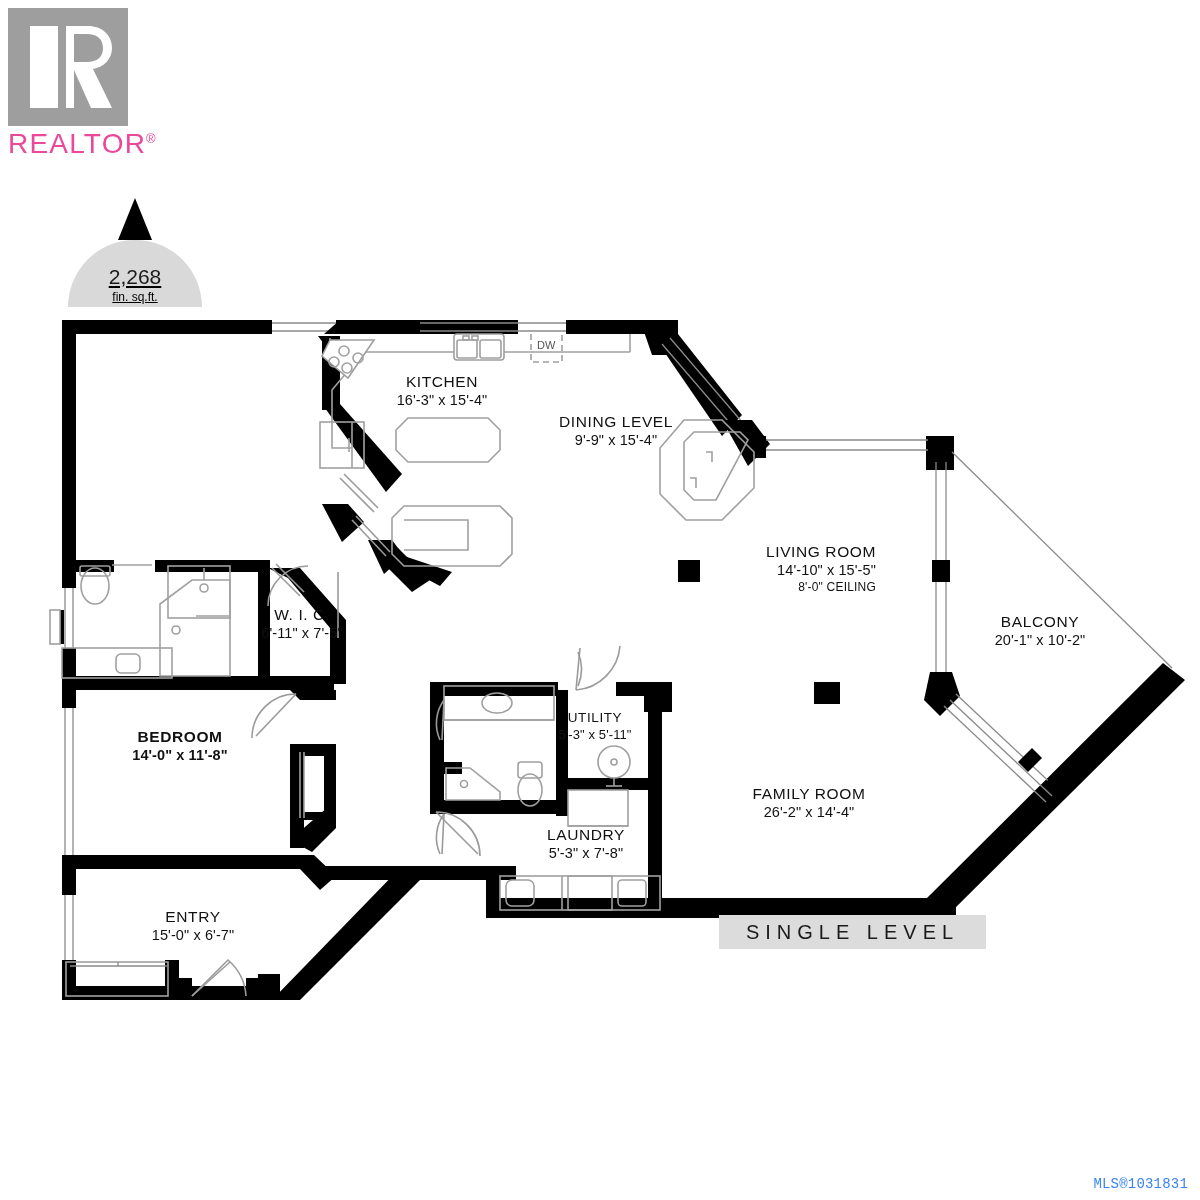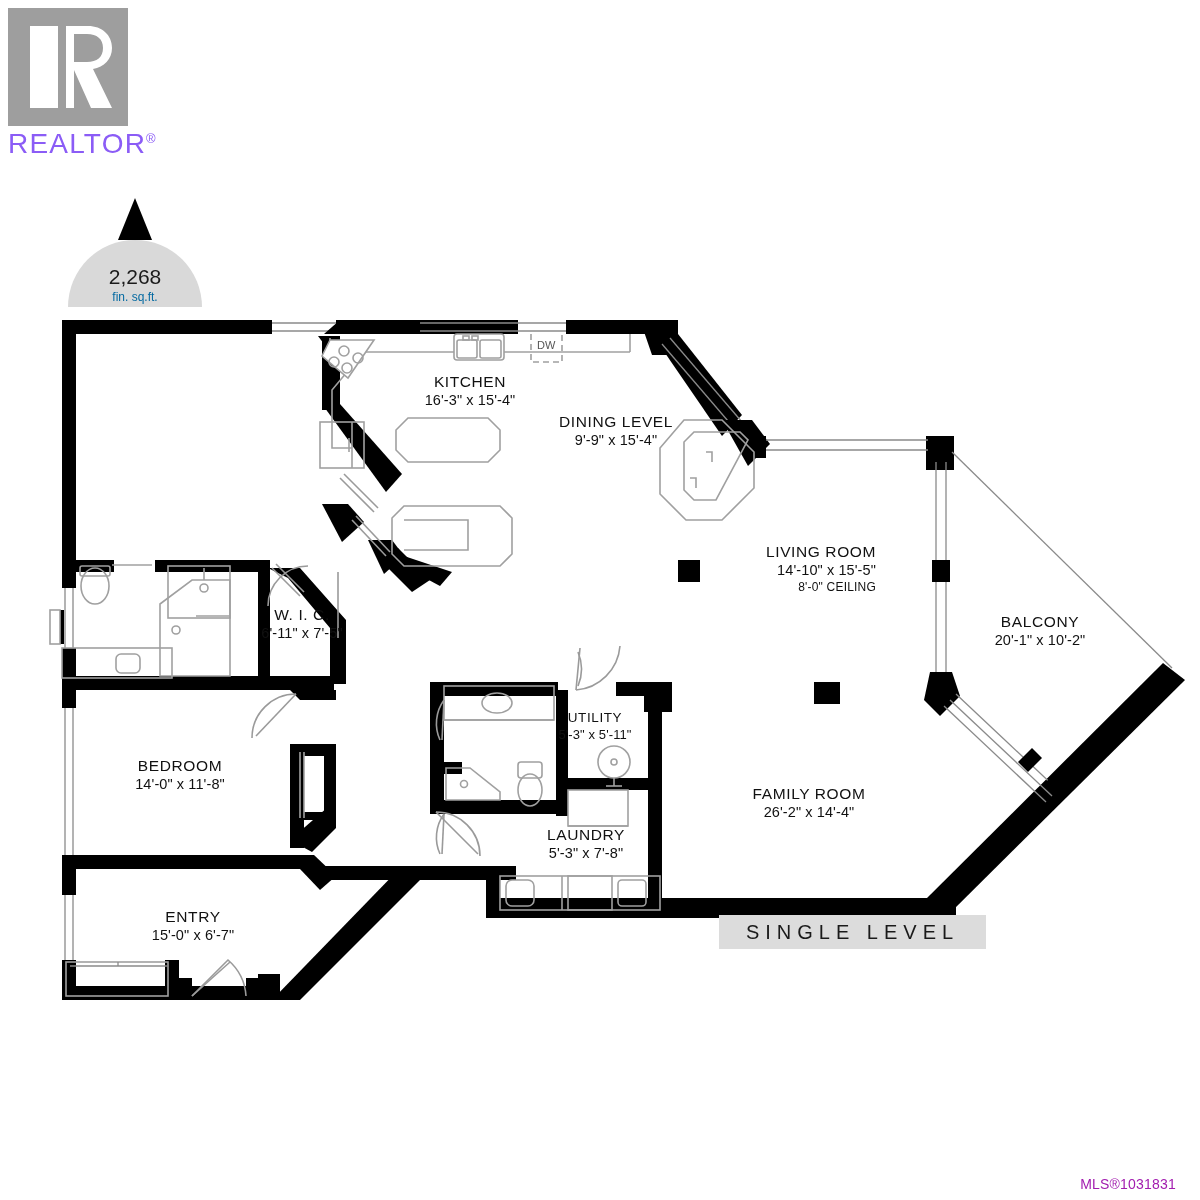--- a/index.html
+++ b/index.html
@@ -50,49 +50,50 @@
     position: absolute;
     left: 58px; top: 18px;
     width: 46px; height: 82px;
   }
   .realtor-word {
     position: absolute;
     left: 0px; top: 120px;
     font-family: "Liberation Sans", sans-serif;
     font-size: 28px;
     letter-spacing: 1.2px;
-    color: #8b5cf6;
+    color: #ec4899;
     white-space: nowrap;
   }
   .realtor-word sup {
     font-size: 13px;
     vertical-align: super;
   }
   
   .area-badge {
     position: absolute;
     left: 68px;
     top: 240px;
     width: 134px;
     height: 67px;
     background: #d9d9d9;
     border-radius: 67px 67px 0 0;
     text-align: center;
     box-sizing: border-box;
+    text-decoration: underline;
   }
   .area-value {
     font-size: 21px;
     color: #1a1a1a;
     margin-top: 26px;
     line-height: 1;
     font-family: "Liberation Sans", sans-serif;
   }
   .area-unit {
     font-size: 12px;
-    color: #0369a1;
+    color: #000000;
     margin-top: 4px;
     line-height: 1;
     font-family: "Liberation Sans", sans-serif;
   }
   .compass-n {
     position: absolute;
     left: 118px;
     top: 228px;
     width: 34px;
     text-align: center;
@@ -115,25 +116,25 @@
   }
   .level-banner span {
     font-size: 20px;
     letter-spacing: 6px;
     color: #1a1a1a;
     font-family: "Liberation Sans", sans-serif;
   }
   
   .mls {
     position: absolute;
-    right: 24px;
+    right: 12px;
     bottom: 8px;
     font-size: 14px;
-    color: #a21caf;
-    font-family: Liberation Sans, sans-serif;
+    color: #3b82f6;
+    font-family: Liberation Mono, monospace;
     letter-spacing: 0.2px;
   }
   
   .room-label {
     position: absolute;
     text-align: center;
     color: #111111;
     font-family: "Liberation Sans", sans-serif;
     white-space: nowrap;
     transform: translateX(-50%);
@@ -476,21 +477,21 @@
     </g>
 
     <g>
       <path class="dr" d="M436,812 A44,44 0 0,1 480,856"></path>
       <line class="dr" x1="436" y1="812" x2="478" y2="854"></line>
     </g>
 
   </svg>
 
 
-  <div class="room-label" style="left:442px; top:372px;margin-left:28px;">
+  <div class="room-label" style="left:442px; top:372px;">
     <span class="rname">KITCHEN</span>
     <span class="rdim">16'-3" x 15'-4"</span>
   </div>
 
   <div class="room-label" style="left:616px; top:412px;">
     <span class="rname">DINING LEVEL</span>
     <span class="rdim">9'-9" x 15'-4"</span>
   </div>
 
   <div class="room-label" style="left:821px; top:542px;text-align:right;">
@@ -502,21 +503,21 @@
   <div class="room-label" style="left:1040px; top:612px;">
     <span class="rname">BALCONY</span>
     <span class="rdim">20'-1" x 10'-2"</span>
   </div>
 
   <div class="room-label" style="left:302px; top:605px;">
     <span class="rname">W. I. C.</span>
     <span class="rdim">6'-11" x 7'-5"</span>
   </div>
 
-  <div class="room-label" style="left:180px; top:756px;">
+  <div class="room-label" style="left:180px; top:727px;font-weight:bold;">
     <span class="rname">BEDROOM</span>
     <span class="rdim">14'-0" x 11'-8"</span>
   </div>
 
   <div class="room-label" style="left:595px; top:710px;">
     <span class="rname" style="font-size:13.5px;">UTILITY</span>
     <span class="rdim" style="font-size:13px;">5'-3" x 5'-11"</span>
   </div>
 
   <div class="room-label" style="left:809px; top:784px;">

